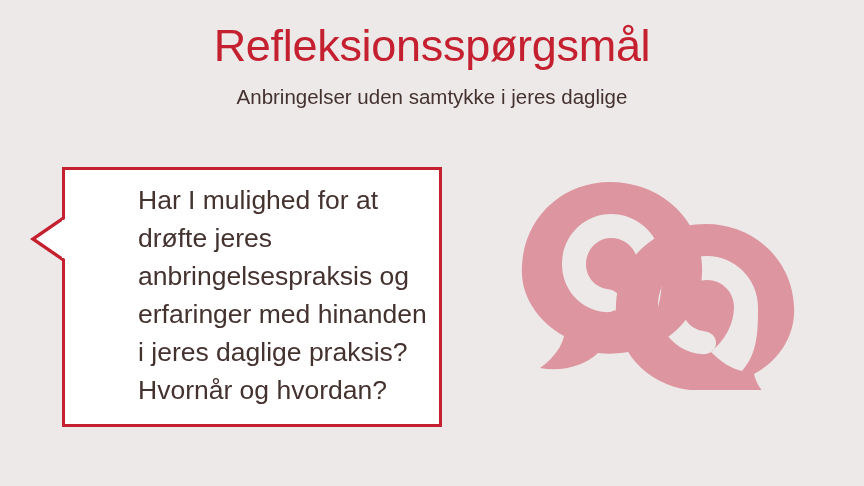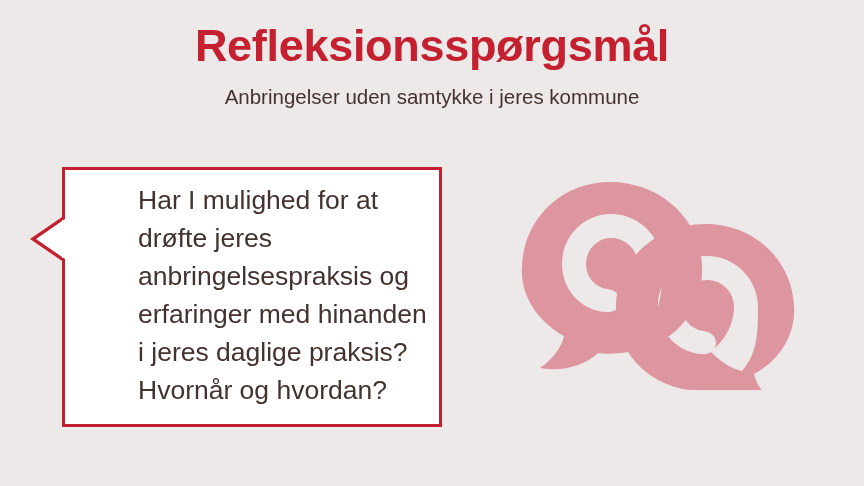--- a/index.html
+++ b/index.html
@@ -27,21 +27,21 @@
     position: absolute;
     top: 0;
     left: 0;
     width: 864px;
     text-align: center;
     padding-top: 22px;
   }
   .slide-title {
     font-family: "Liberation Sans", sans-serif;
     font-size: 45px;
-    font-weight: bold;
+    font-weight: normal;
     color: #C4202F;
     letter-spacing: -0.3px;
     line-height: 1.08;
     margin: 0;
     white-space: nowrap;
   }
   .slide-subtitle {
     font-family: "Liberation Sans", sans-serif;
     font-size: 20.5px;
     font-weight: normal;
@@ -120,21 +120,21 @@
     height: 220px;
   }
 </style>
 </head>
 <body>
 
 <div class="slide">
 
   <div class="header">
     <h1 class="slide-title">Refleksionsspørgsmål</h1>
-    <p class="slide-subtitle">Anbringelser uden samtykke i jeres kommune</p>
+    <p class="slide-subtitle">Anbringelser uden samtykke i jeres daglige</p>
   </div>
 
   <div class="callout">
     <div class="callout-tail-outer"></div>
     <div class="callout-tail-inner"></div>
     <div class="callout-tail-joint"></div>
     <div class="callout-text">Har I mulighed for at
 drøfte jeres
 anbringelsespraksis og
 erfaringer med hinanden

